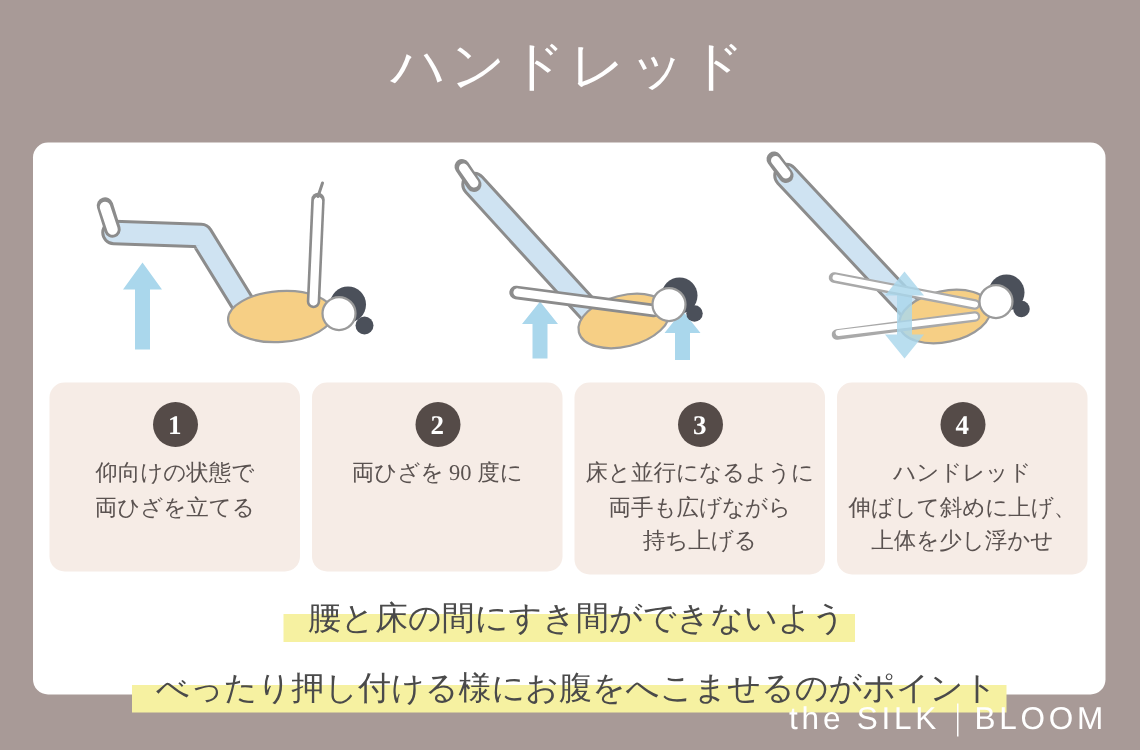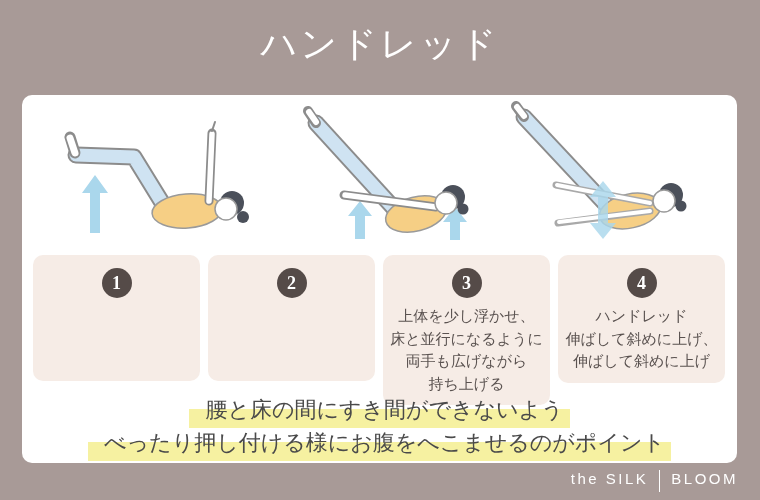--- a/index.html
+++ b/index.html
@@ -36,30 +36,29 @@
     font-size:18px;font-weight:bold;line-height:30px;
     margin:0 auto 7px;
   }
   .step-text{font-size:15px;color:#5a5250;line-height:1.5;}
   .step-line{display:block;}
   .point{
     position:absolute;left:0;top:301px;width:100%;
     text-align:center;font-size:22px;color:#4a4a4a;
   }
   .point-line{
-    display:inline-block;line-height:1.45;margin-bottom:1px;
+    display:inline-block;line-height:1.45;margin-bottom:15px;
     padding:0 6px 0 16px;
     background-image:linear-gradient(to bottom,transparent 42%,#f6f1a1 42%);
-    font-family:Liberation Mono, monospace;
   }
   .brand-footer{
     position:absolute;right:22px;bottom:8px;
-    display:flex;gap:11px;
+    display:flex;align-items:center;gap:11px;
     color:#ffffff;font-family:"Liberation Sans","DejaVu Sans",sans-serif;
-    font-weight:300;font-size:15px;letter-spacing:2.5px;
+    font-weight:300;font-size:21px;letter-spacing:2.5px;
   }
   .brand-sep{width:1px;height:22px;background:#ffffff;}
 </style>
 </head>
 <body>
 
 <h1 class="page-title">ハンドレッド</h1>
 
 <div class="card">
 
@@ -105,41 +104,45 @@
     <line x1="142" y1="112" x2="51" y2="123" stroke="#ffffff" stroke-width="4" stroke-linecap="round"></line>
     <circle cx="163" cy="96" r="12" fill="#4b505a"></circle>
     <circle cx="173" cy="107" r="5.5" fill="#4b505a"></circle>
     <circle cx="156" cy="102" r="11" fill="#ffffff" stroke="#9a9a9a" stroke-width="1.5"></circle>
     <polygon points="95,82 108,98 100,98 100,124 108,124 95,140 82,124 90,124 90,98 82,98" fill="#aad7ec" fill-opacity="0.82"></polygon>
   </svg>
 
   <div class="steps">
     <div class="step-box">
       <div class="num-circle">1</div>
+      <div class="step-text">
+        <span class="step-line">仰向けの状態で</span>
+        <span class="step-line">両ひざを立てる</span>
+      </div>
     </div>
     <div class="step-box">
       <div class="num-circle">2</div>
       <div class="step-text">
+        <span class="step-line">両ひざを 90 度に</span>
       </div>
     </div>
     <div class="step-box">
       <div class="num-circle">3</div>
       <div class="step-text">
-        <span class="step-line">上体を少し浮かせ、</span>
         <span class="step-line">床と並行になるように</span>
         <span class="step-line">両手も広げながら</span>
         <span class="step-line">持ち上げる</span>
       </div>
     </div>
     <div class="step-box">
       <div class="num-circle">4</div>
       <div class="step-text">
         <span class="step-line">ハンドレッド</span>
         <span class="step-line">伸ばして斜めに上げ、</span>
-        <span class="step-line">伸ばして斜めに上げ</span>
+        <span class="step-line">上体を少し浮かせ</span>
       </div>
     </div>
   </div>
 
   <div class="point">
     <span class="point-line">腰と床の間にすき間ができないよう</span><br>
     <span class="point-line">べったり押し付ける様にお腹をへこませるのがポイント</span>
   </div>
 
 </div>

